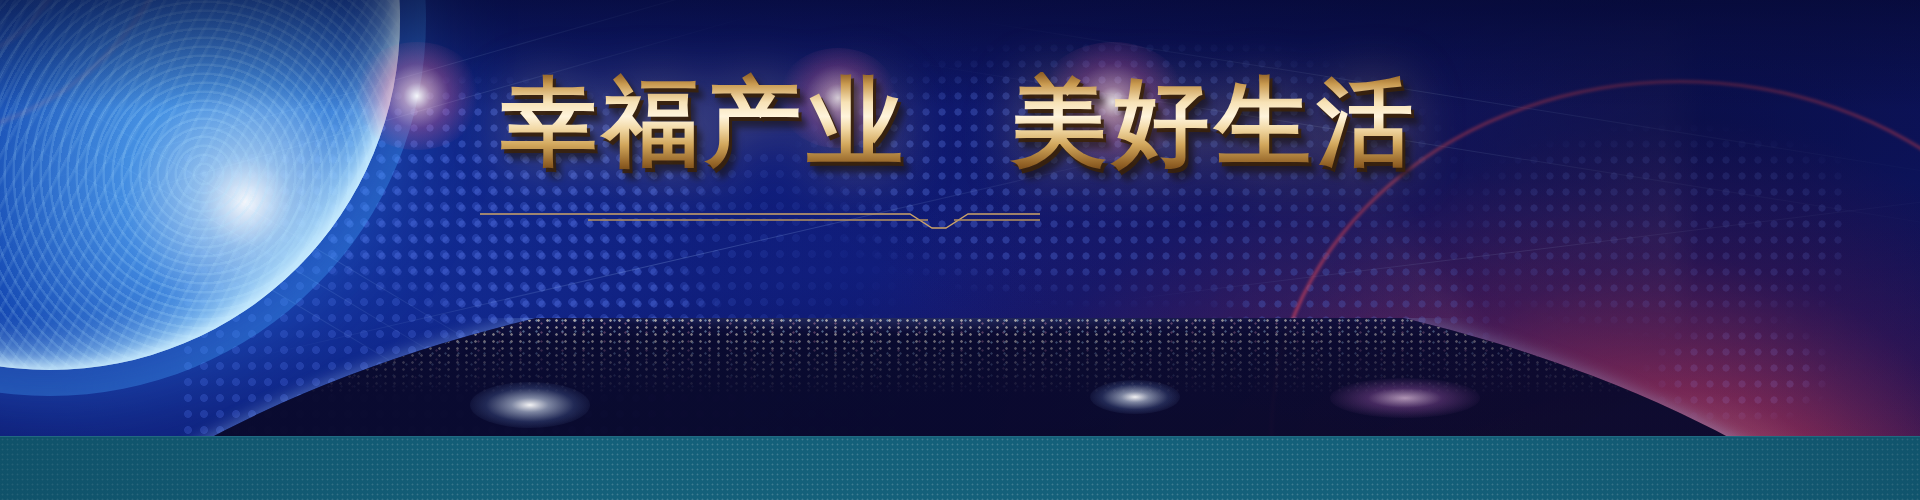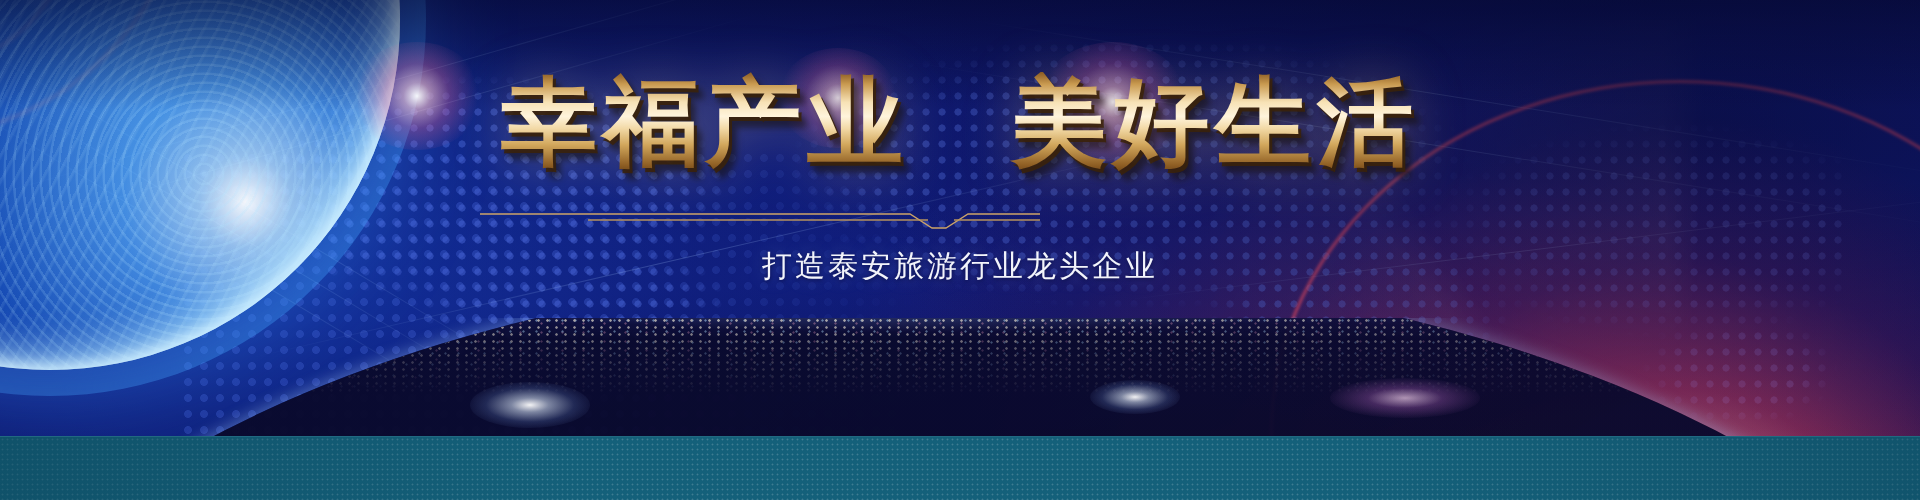--- a/index.html
+++ b/index.html
@@ -427,17 +427,16 @@
     <span class="title">幸福产业　美好生活</span>
   </div>
 
   <div class="divider">
     <svg width="560" height="26" viewBox="0 0 560 26" fill="none" aria-hidden="true">
       <path d="M0 8 H430 L452 22 H466 L488 8 H560" stroke="#cda468" stroke-width="1.3" fill="none"></path>
       <path d="M108 14 H448 M474 14 H560" stroke="#b7935f" stroke-width="1.3" fill="none"></path>
     </svg>
   </div>
 
-  <div class="subtitle">打造泰安旅游行业龙头企业</div>
 
   <div class="bottom-bar"></div>
 
 </div>
 
 </body></html>

